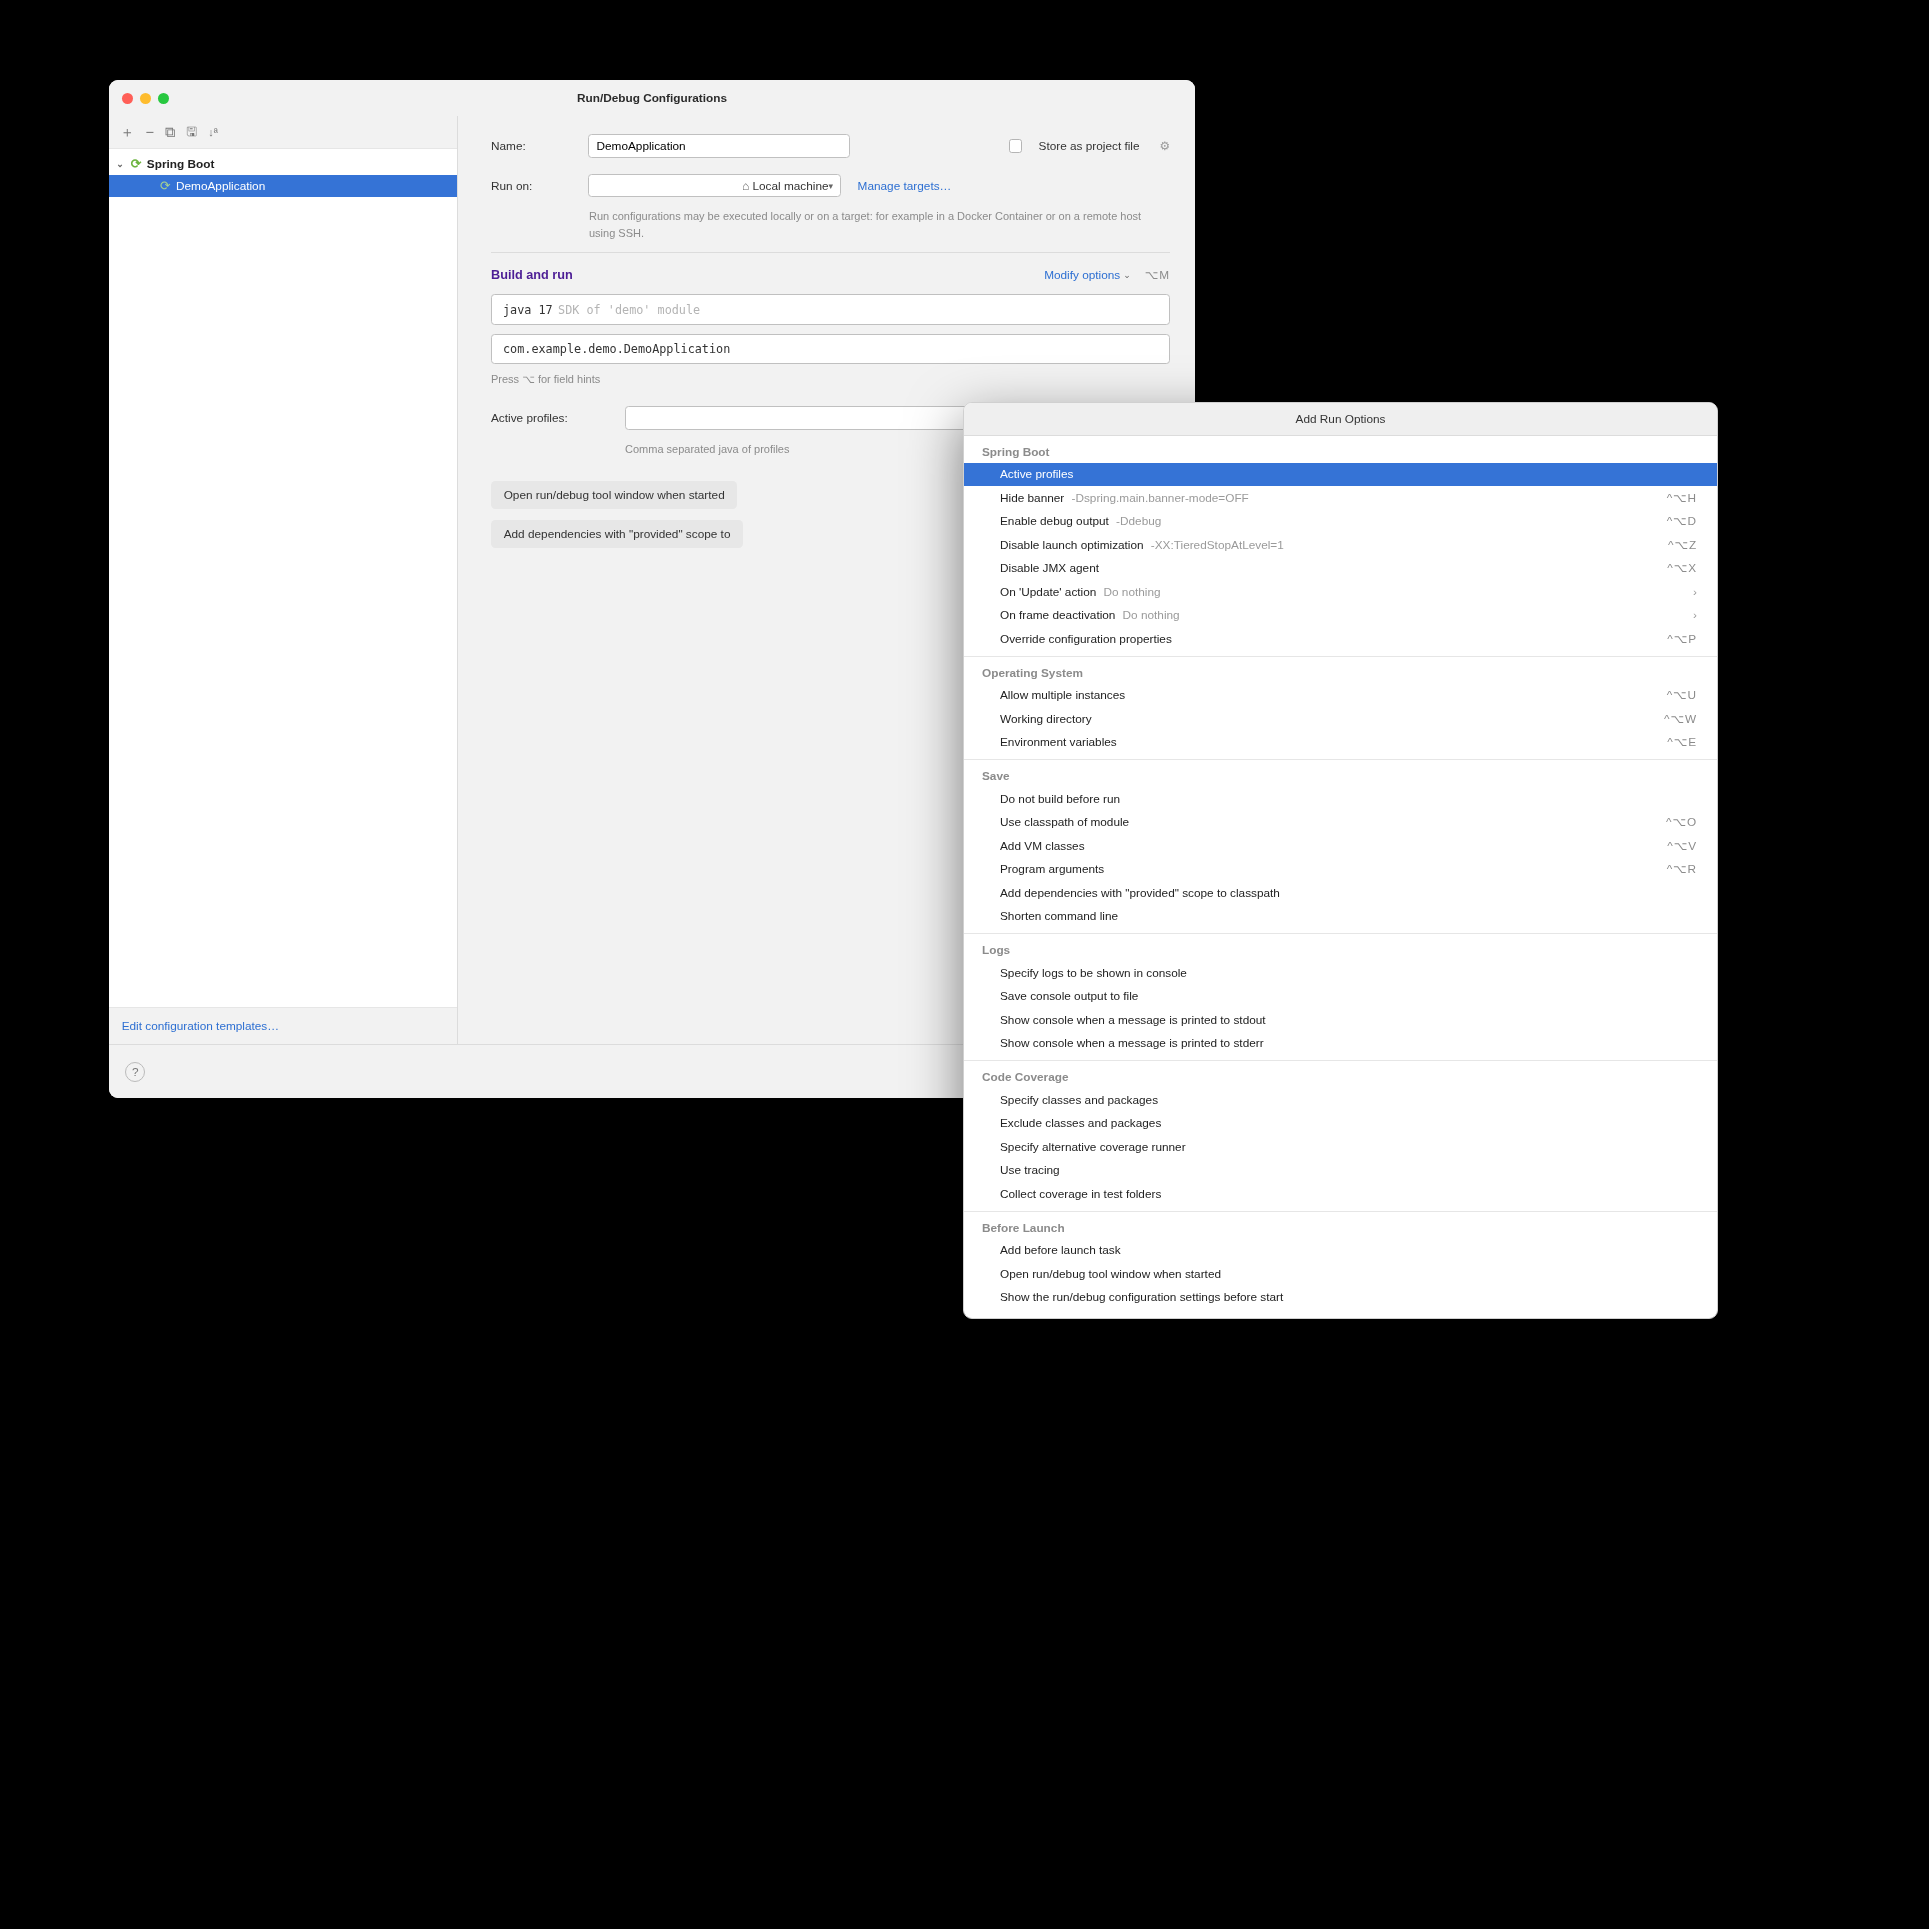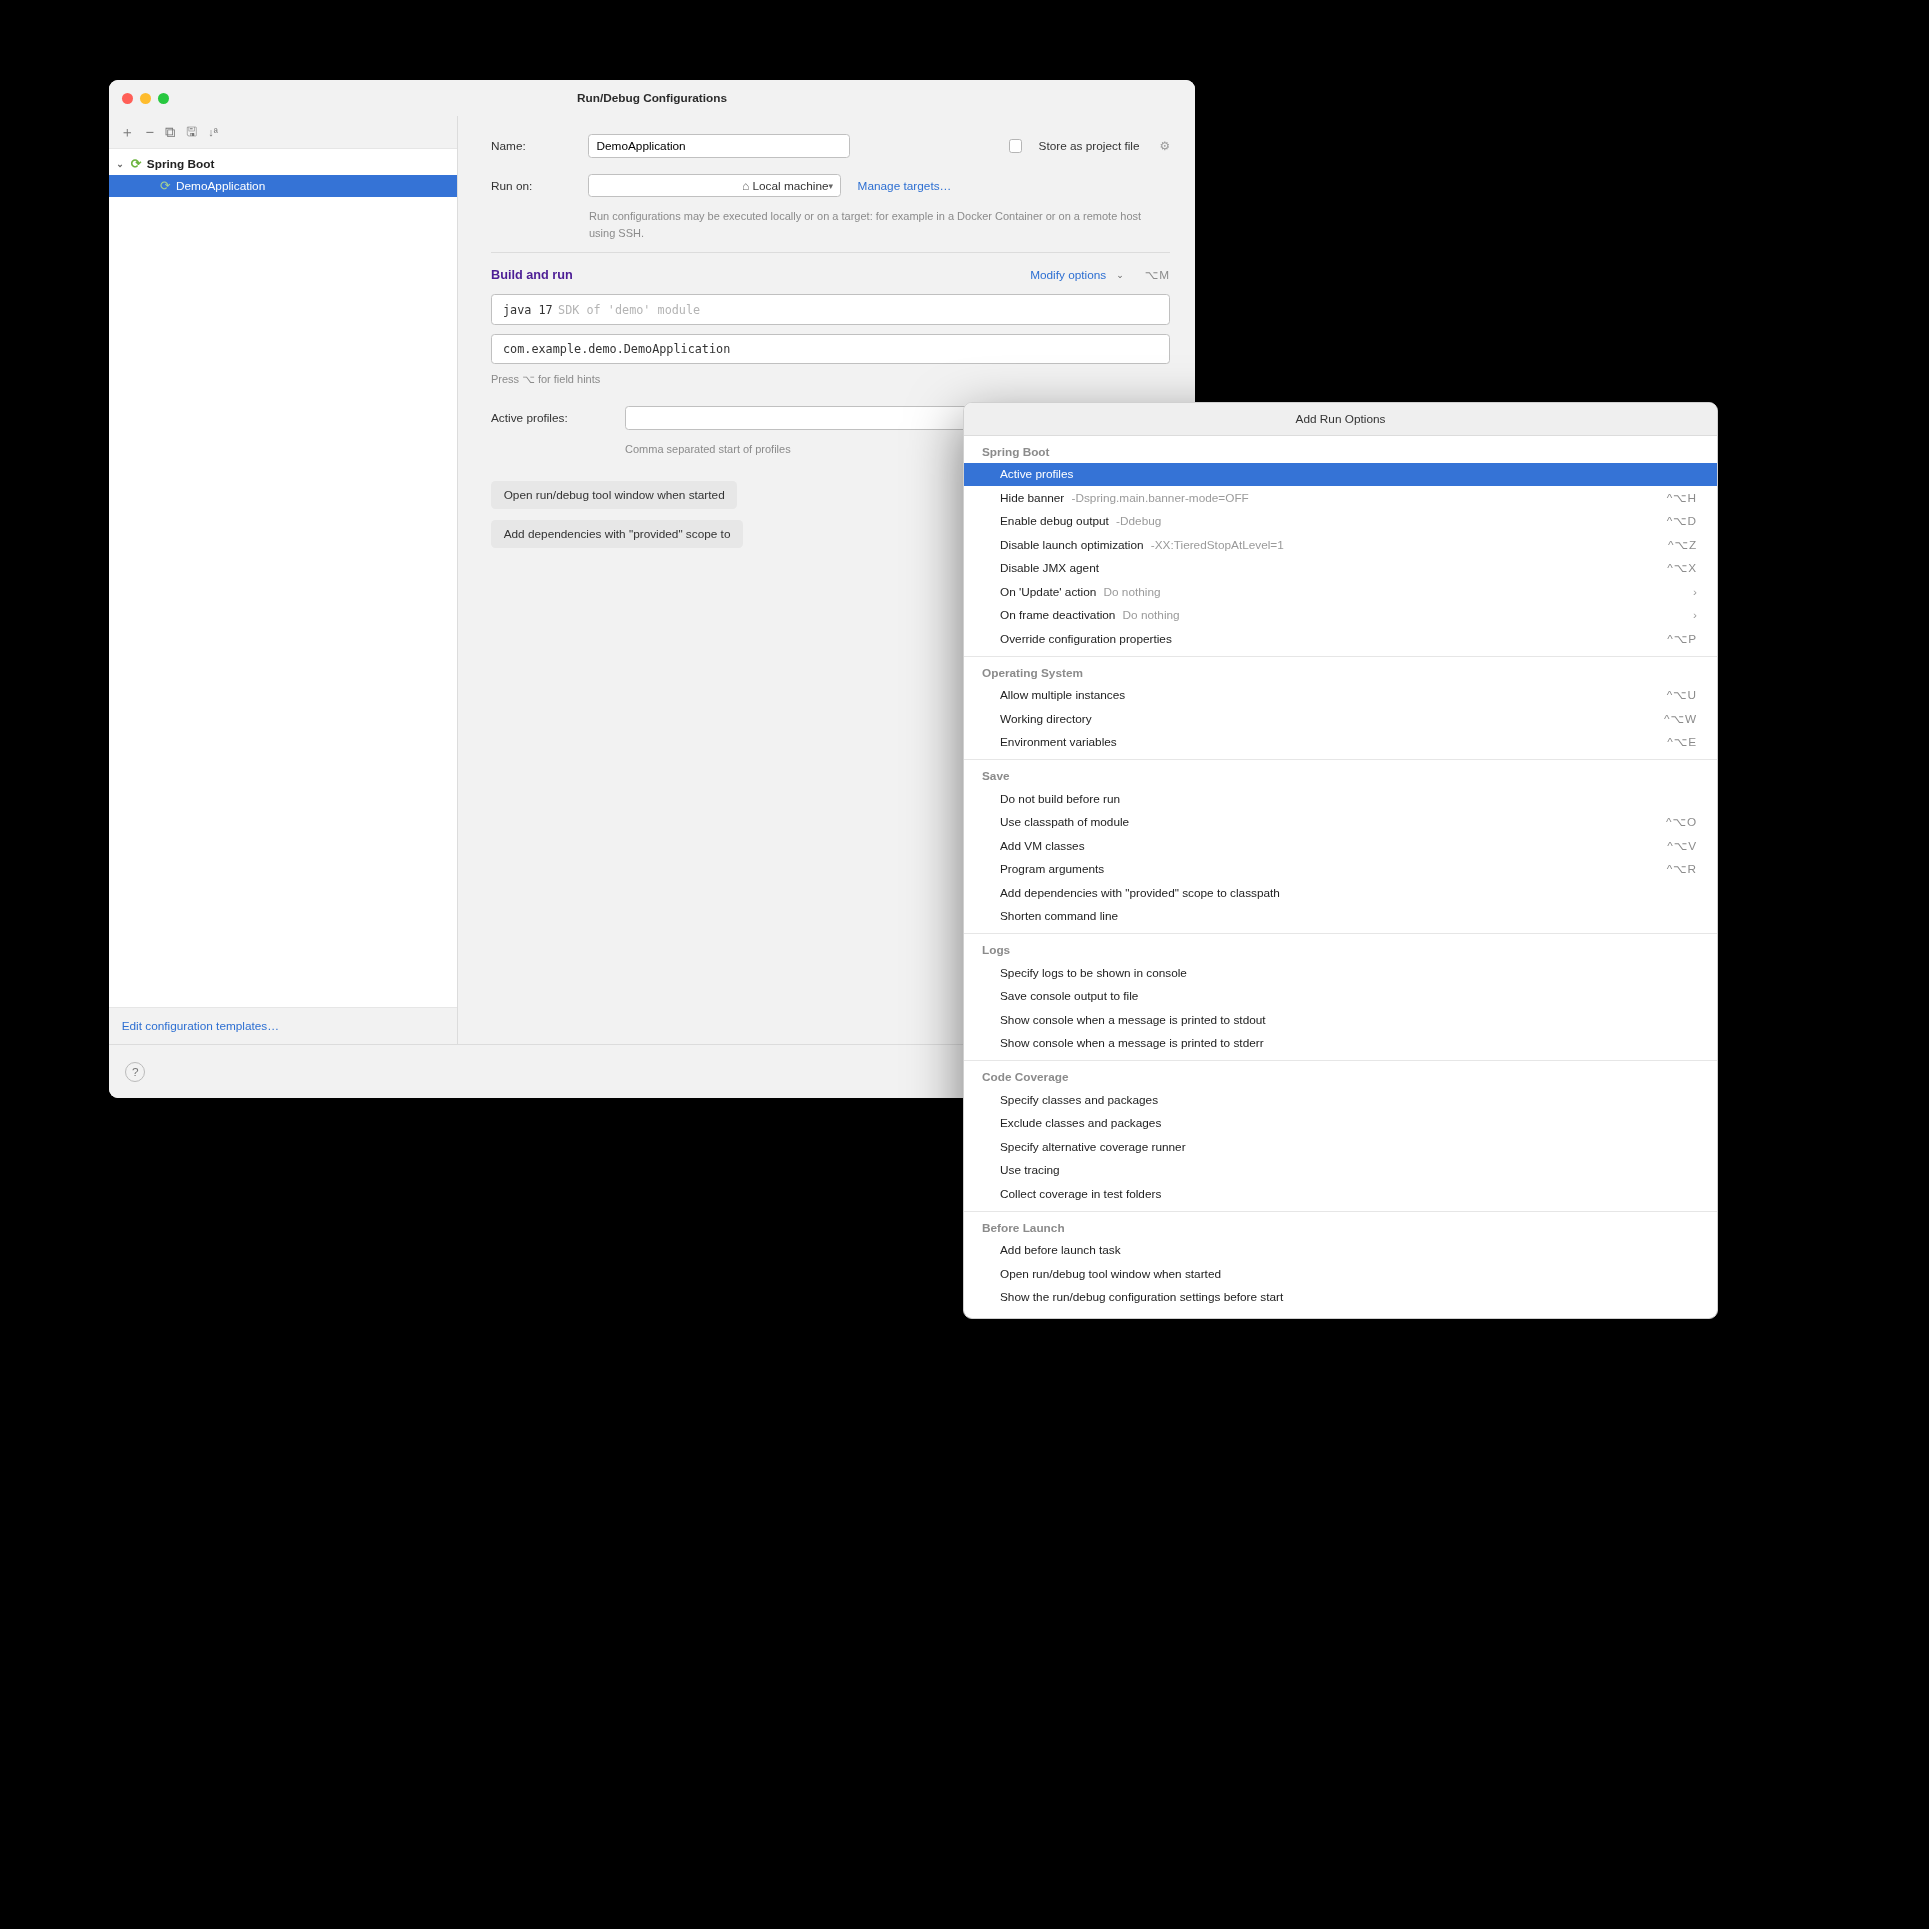--- a/index.html
+++ b/index.html
@@ -117,21 +117,21 @@
   }
   .link { color: #2d6fd2; cursor: pointer; }
   .note { color: #8b8b8b; font-size: 11px; line-height: 1.5; margin-left: 98px; margin-top: -5.4px; margin-bottom: 5px; }
   .sectionhead {
     display: flex; justify-content: space-between; align-items: center;
     margin: 11px 0 12.7px 0;
     border-top: 0.9px solid #dcdcdc;
     padding-top: 14.5px;
   }
   .sectionhead h3 { font-size: 12.7px; font-weight: 700; color: #4c1d95; }
-  .modify { color: #2d6fd2; display: flex; align-items: center; gap: 10px; }
+  .modify { color: #2d6fd2; display: flex; align-items: center; gap: 3px; }
   .shortcut { color: #8b8b8b; margin-left: 11px; letter-spacing: 0.9px; }
   .mono {
     font-family: ui-monospace, Menlo, Consolas, monospace;
     font-size: 11.8px;
     width: 100%;
     border: 0.9px solid #c0c0c0;
     border-radius: 3.6px;
     background: #fff;
     padding: 7.2px 11px;
     margin-bottom: 9px;
@@ -303,21 +303,21 @@
       </div>
       <div class="mono">
         <span>com.example.demo.DemoApplication</span>
       </div>
       <div class="hint">Press ⌥ for field hints</div>
 
       <div class="row">
         <span style="width:118px">Active profiles:</span>
         <input type="text" style="flex: 1 1 0%;">
       </div>
-      <div class="note" style="margin-left:134px; margin-bottom:23.5px;">Comma separated start of profiles</div>
+      <div class="note" style="margin-left:134px; margin-bottom:23.5px;">Comma separated java of profiles</div>
 
       <div class="chip">Open run/debug tool window when started</div><br>
       <div class="chip">Add dependencies with "provided" scope to</div>
     </div>
   </div>
 
   <div class="footer">
     <div class="helpbtn">?</div>
     <div class="btns">
       <button class="btn">Cancel</button>

